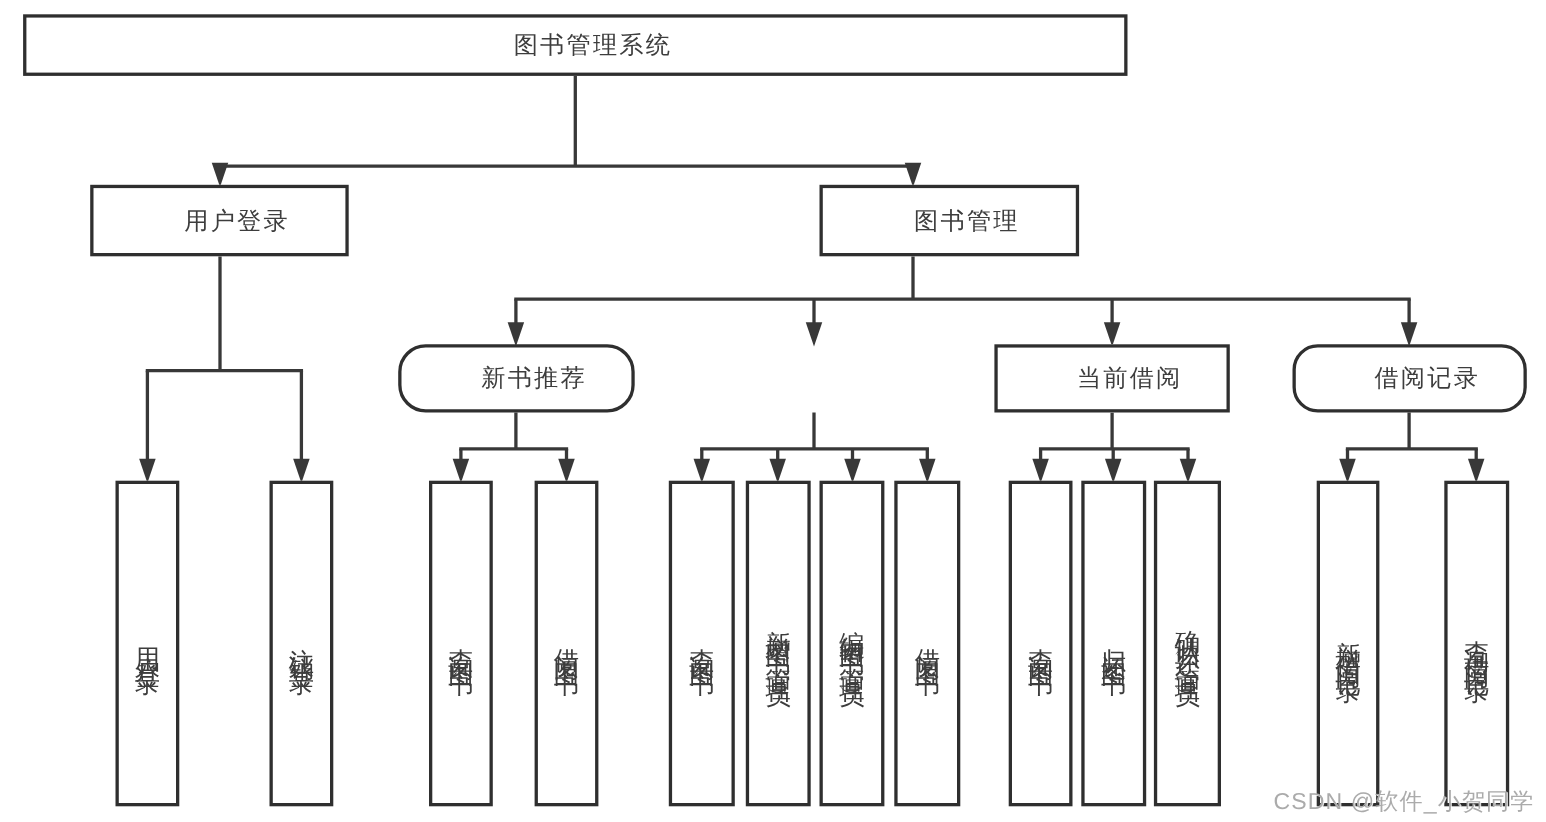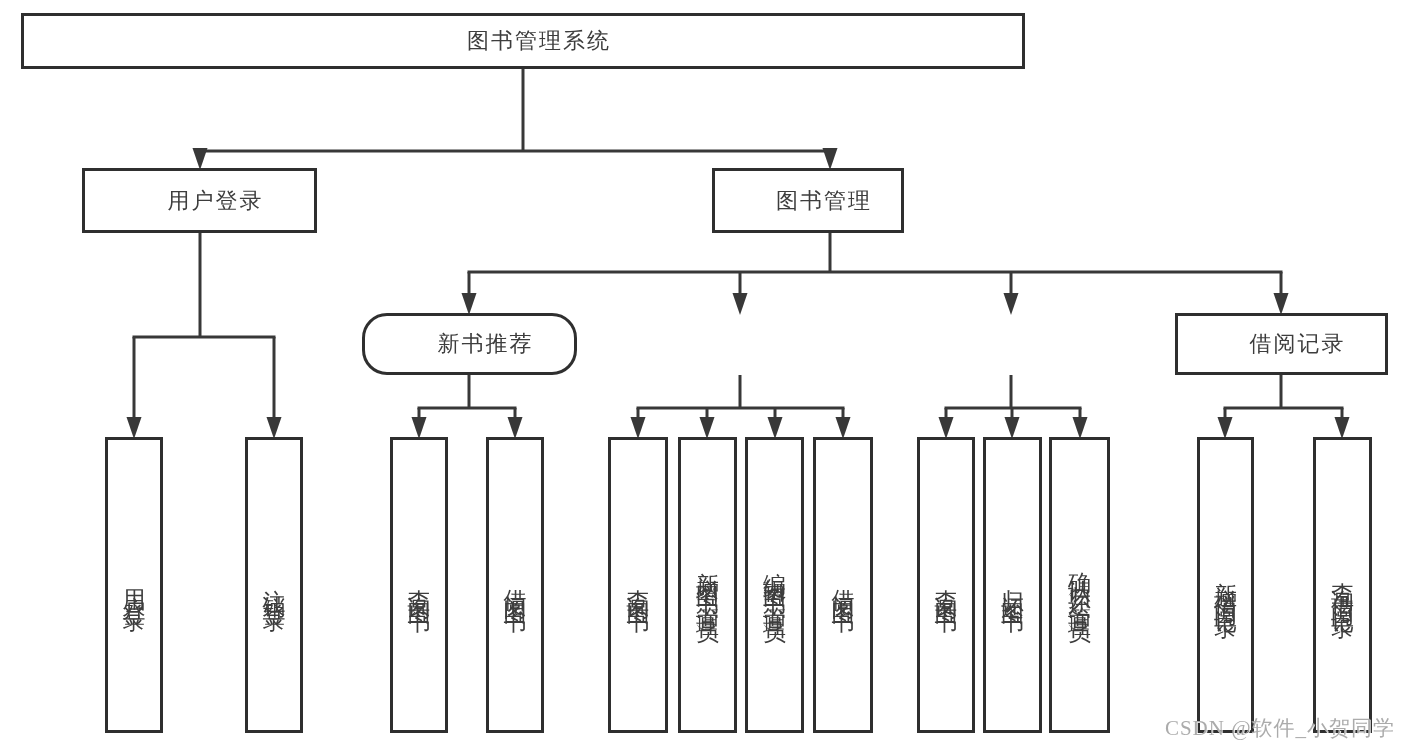--- a/index.html
+++ b/index.html
@@ -42,21 +42,20 @@
     line-height:1;
   }
   .watermark{
     position:absolute;
     right:10px;bottom:5px;
     font-size:21px;
     color:var(--wm-color);
     letter-spacing:1px;
     text-shadow:1px 1px 0 rgba(255,255,255,0.85);
     pointer-events:none;
-    font-family:Liberation Serif, serif;
   }
 </style>
 </head>
 <body>
 
 <div class="canvas">
   <svg class="connectors" width="1405" height="747" viewBox="0 0 1405 747">
       <line x1="523" y1="69" x2="523" y2="151" stroke="#383838" stroke-width="3"></line>
       <line x1="198.5" y1="151" x2="831.5" y2="151" stroke="#383838" stroke-width="3"></line>
       <line x1="200" y1="151" x2="200" y2="152" stroke="#383838" stroke-width="3"></line>
@@ -106,23 +105,24 @@
       <line x1="1281" y1="375" x2="1281" y2="408" stroke="#383838" stroke-width="3"></line>
       <line x1="1223.5" y1="408" x2="1343.5" y2="408" stroke="#383838" stroke-width="3"></line>
       <line x1="1225" y1="408" x2="1225" y2="421" stroke="#383838" stroke-width="3"></line>
       <polygon points="1225,439 1217.5,417 1232.5,417" fill="#383838"></polygon>
       <line x1="1342" y1="408" x2="1342" y2="421" stroke="#383838" stroke-width="3"></line>
       <polygon points="1342,439 1334.5,417 1349.5,417" fill="#383838"></polygon>
     </svg>
   <div class="nodes">
       <div class="node h" style="left: 21px; top: 13px; width: 1004px; height: 56px;">图书管理系统</div>
       <div class="node h" style="left: 82px; top: 168px; width: 235px; height: 65px;">用户登录</div>
-      <div class="node h" style="left: 712px; top: 168px; width: 192px; height: 65px;">图书管理</div>
+      <div class="node h" style="left: 745px; top: 168px; width: 236px; height: 65px;">图书管理</div>
       <div class="node h" style="left: 362px; top: 313px; width: 215px; height: 62px; border-radius: 25px;">新书推荐</div>
-      <div class="node h" style="left: 1175px; top: 313px; width: 213px; height: 62px;">借阅记录</div>
+      <div class="node h" style="left: 904px; top: 313px; width: 214px; height: 62px;">当前借阅</div>
+      <div class="node h" style="left: 1175px; top: 313px; width: 213px; height: 62px; border-radius: 23px;">借阅记录</div>
       <div class="node v" style="left: 105px; top: 437px; width: 58px; height: 296px;">用户登录</div>
       <div class="node v" style="left: 245px; top: 437px; width: 58px; height: 296px;">注销登录</div>
       <div class="node v" style="left: 390px; top: 437px; width: 58px; height: 296px;">查询图书</div>
       <div class="node v" style="left: 486px; top: 437px; width: 58px; height: 296px;">借阅图书</div>
       <div class="node v" style="left: 608px; top: 437px; width: 60px; height: 296px;">查询图书</div>
       <div class="node v" style="left: 678px; top: 437px; width: 59px; height: 296px;">新增图书（管理员）</div>
       <div class="node v" style="left: 745px; top: 437px; width: 59px; height: 296px;">编辑图书（管理员）</div>
       <div class="node v" style="left: 813px; top: 437px; width: 60px; height: 296px;">借阅图书</div>
       <div class="node v" style="left: 917px; top: 437px; width: 58px; height: 296px;">查询图书</div>
       <div class="node v" style="left: 983px; top: 437px; width: 59px; height: 296px;">归还图书</div>

